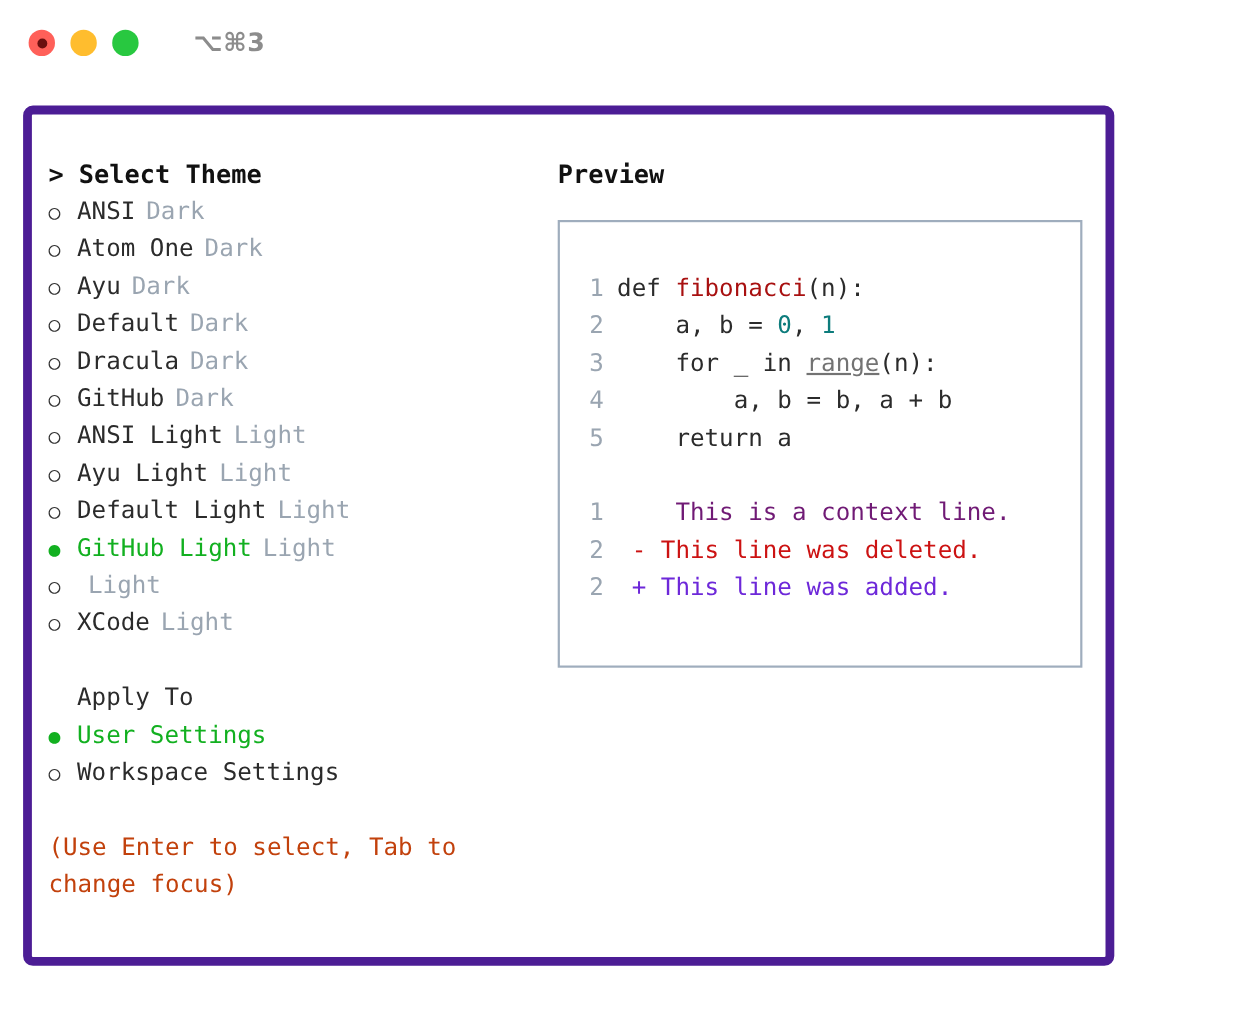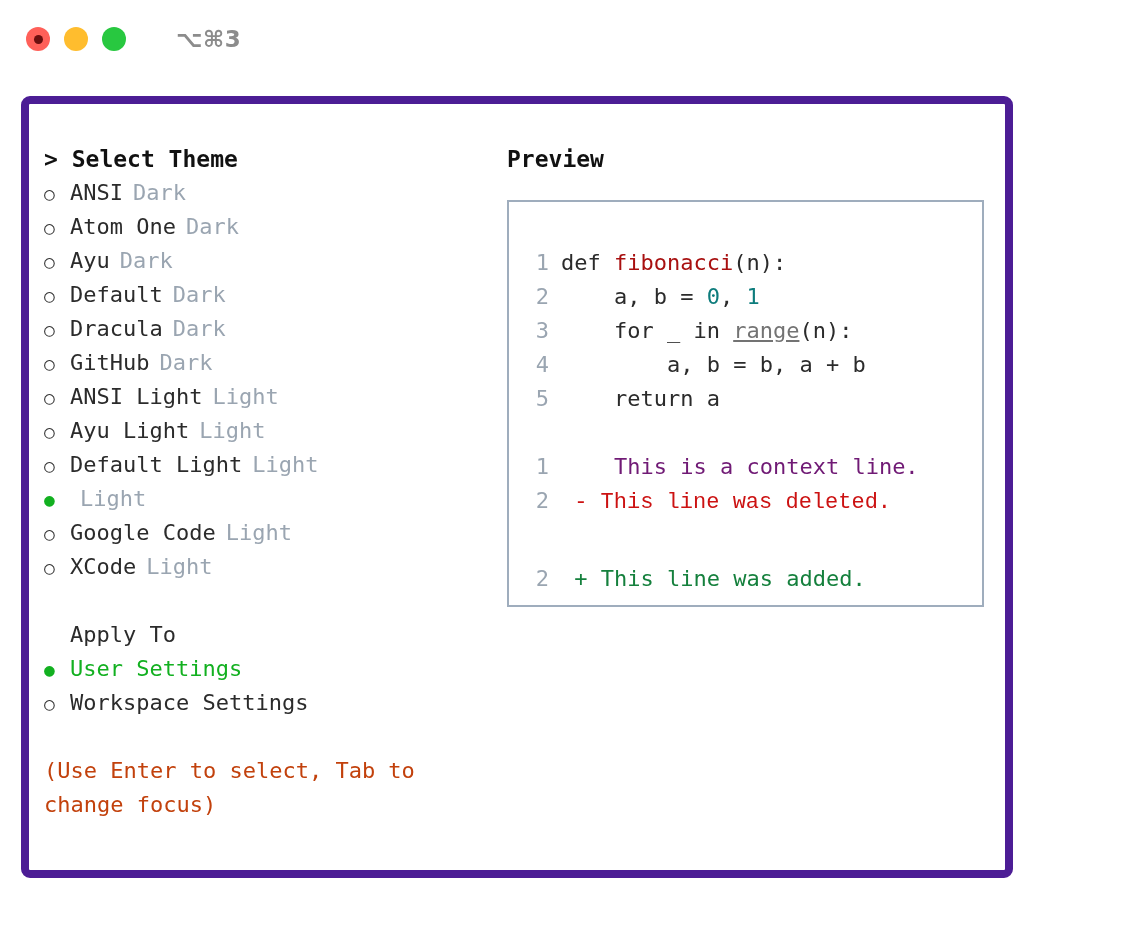--- a/index.html
+++ b/index.html
@@ -189,22 +189,22 @@
   }
   .code-text { color: #2b2b2b; }
 
   .tok-func { color: #a81010; }
   .tok-num  { color: #0d7c7c; }
   .tok-call { color: #737373; text-decoration: underline; }
 
   .blank-line { height: 34px; }
 
   .diff-ctx { color: #701a75; }
-  .diff-del { color: #cc1212; font-family: Liberation Mono, monospace; }
-  .diff-add { color: #15803d; margin-top: 44px; }
+  .diff-del { color: #cc1212; }
+  .diff-add { color: #6d28d9; }
 </style>
 </head>
 <body>
 
 <div class="window">
 
   <div class="titlebar">
     <div class="lights">
       <span class="light red"></span>
       <span class="light yellow"></span>
@@ -223,22 +223,22 @@
         <div class="list" id="theme-list">
             <div class="row"><span class="marker">○</span><span class="label">ANSI</span><span class="tag">Dark</span></div>
             <div class="row"><span class="marker">○</span><span class="label">Atom One</span><span class="tag">Dark</span></div>
             <div class="row"><span class="marker">○</span><span class="label">Ayu</span><span class="tag">Dark</span></div>
             <div class="row"><span class="marker">○</span><span class="label">Default</span><span class="tag">Dark</span></div>
             <div class="row"><span class="marker">○</span><span class="label">Dracula</span><span class="tag">Dark</span></div>
             <div class="row"><span class="marker">○</span><span class="label">GitHub</span><span class="tag">Dark</span></div>
             <div class="row"><span class="marker">○</span><span class="label">ANSI Light</span><span class="tag">Light</span></div>
             <div class="row"><span class="marker">○</span><span class="label">Ayu Light</span><span class="tag">Light</span></div>
             <div class="row"><span class="marker">○</span><span class="label">Default Light</span><span class="tag">Light</span></div>
-            <div class="row selected"><span class="marker">●</span><span class="tag">Light</span></div>
-            <div class="row"><span class="marker">○</span><span class="label">Google Code</span><span class="tag">Light</span></div>
+            <div class="row selected"><span class="marker">●</span><span class="label">GitHub Light</span><span class="tag">Light</span></div>
+            <div class="row"><span class="marker">○</span><span class="tag">Light</span></div>
             <div class="row"><span class="marker">○</span><span class="label">XCode</span><span class="tag">Light</span></div>
           </div>
 
         <div class="section-gap"></div>
 
         <div class="subheading">Apply To</div>
 
         <div class="list" id="apply-list">
             <div class="row selected"><span class="marker">●</span><span class="label">User Settings</span></div>
             <div class="row"><span class="marker">○</span><span class="label">Workspace Settings</span></div>

